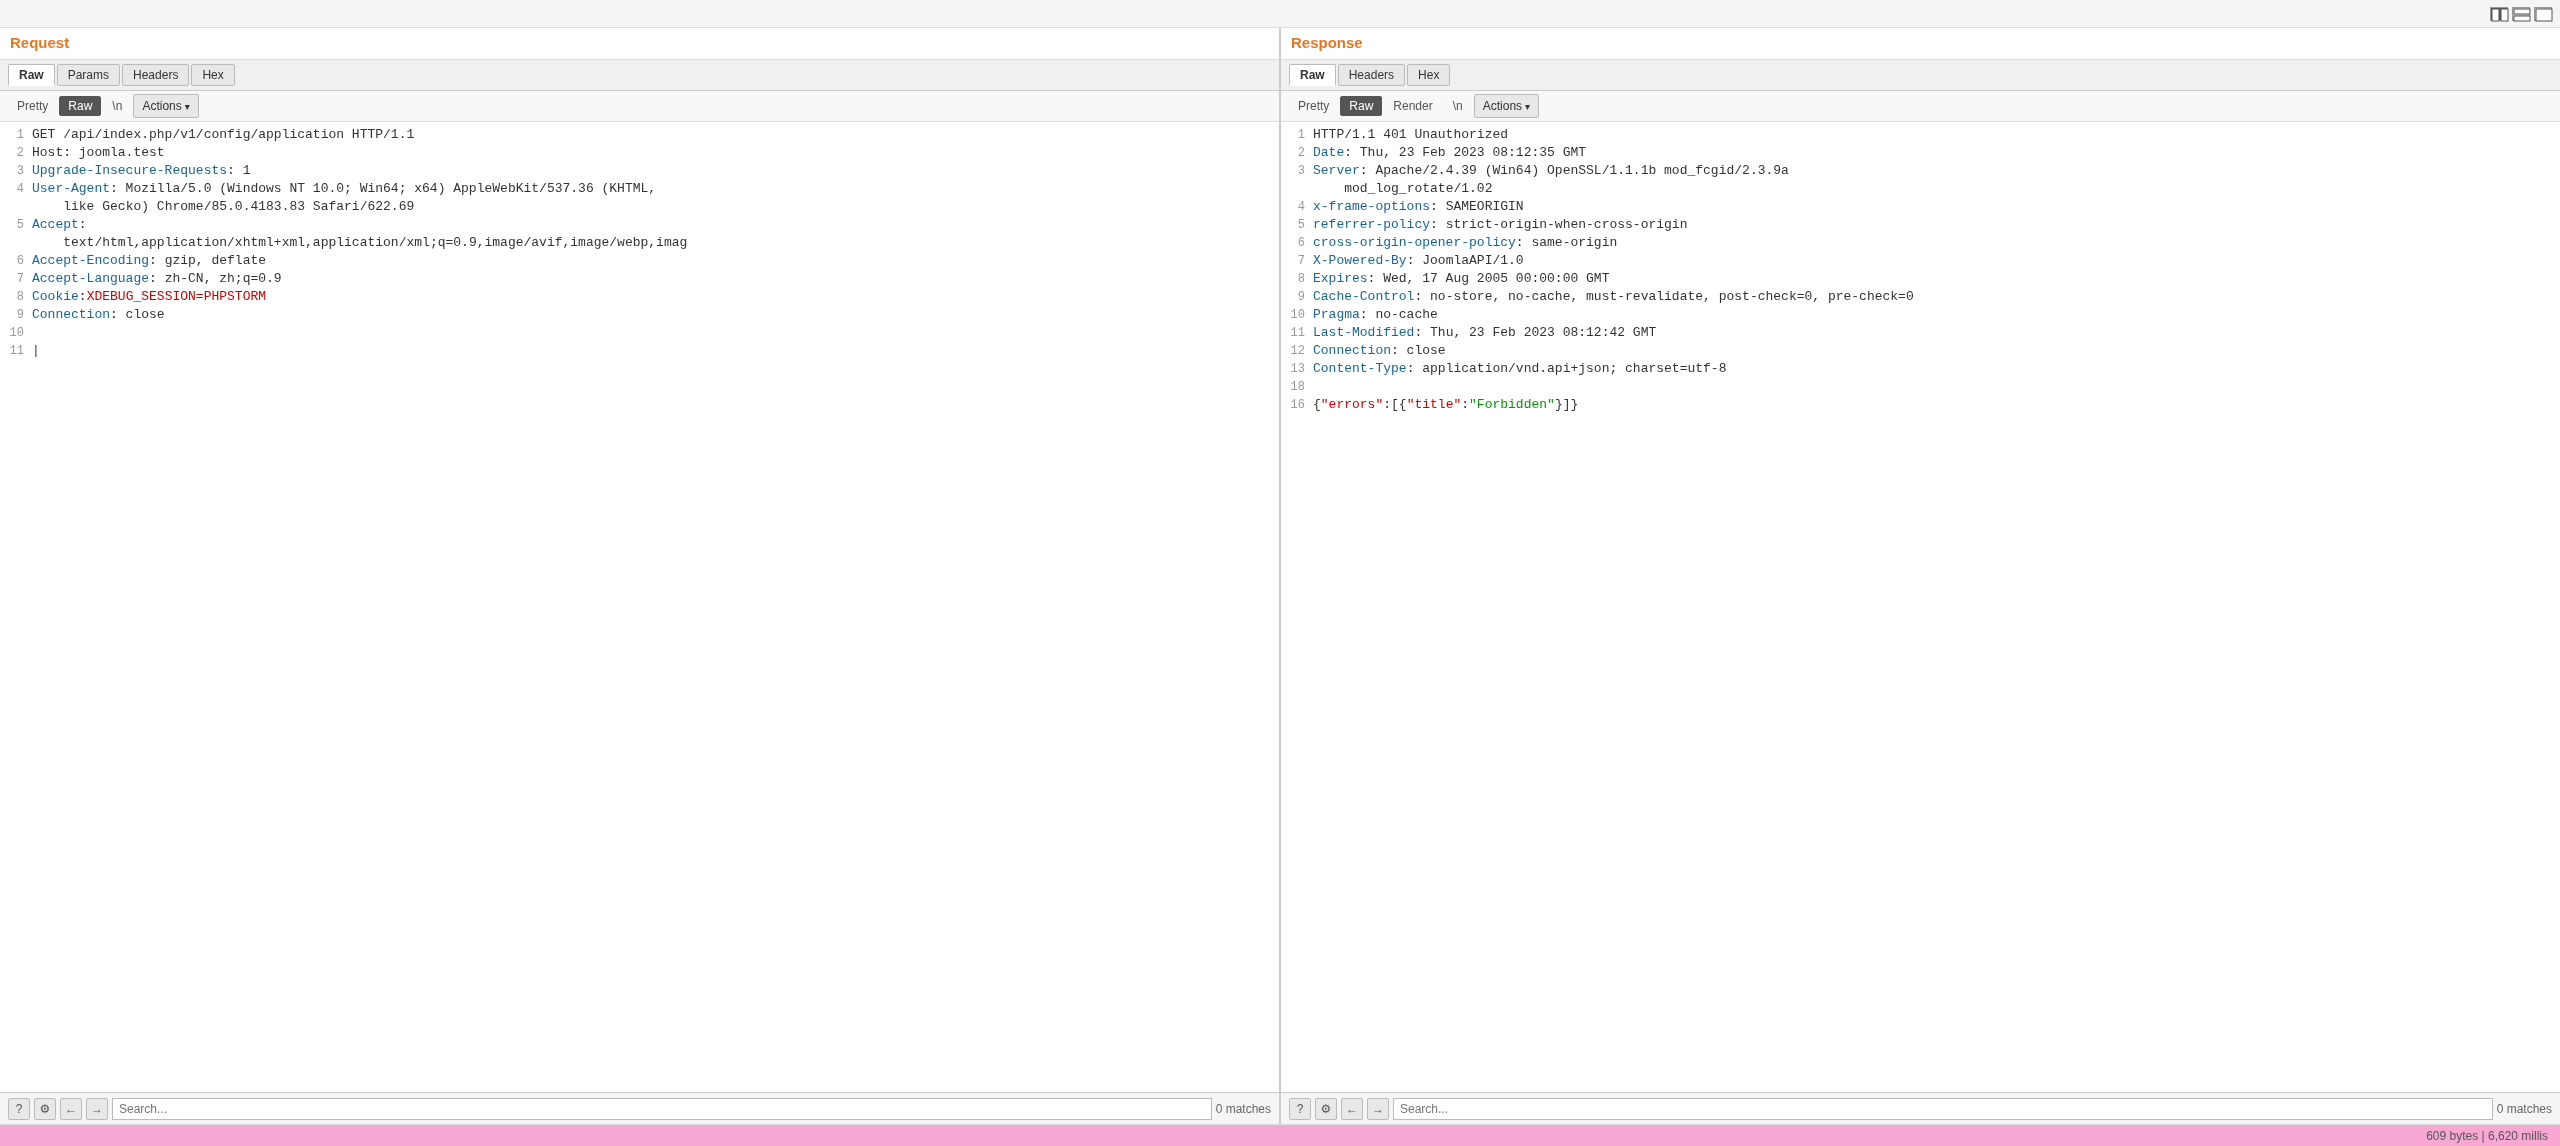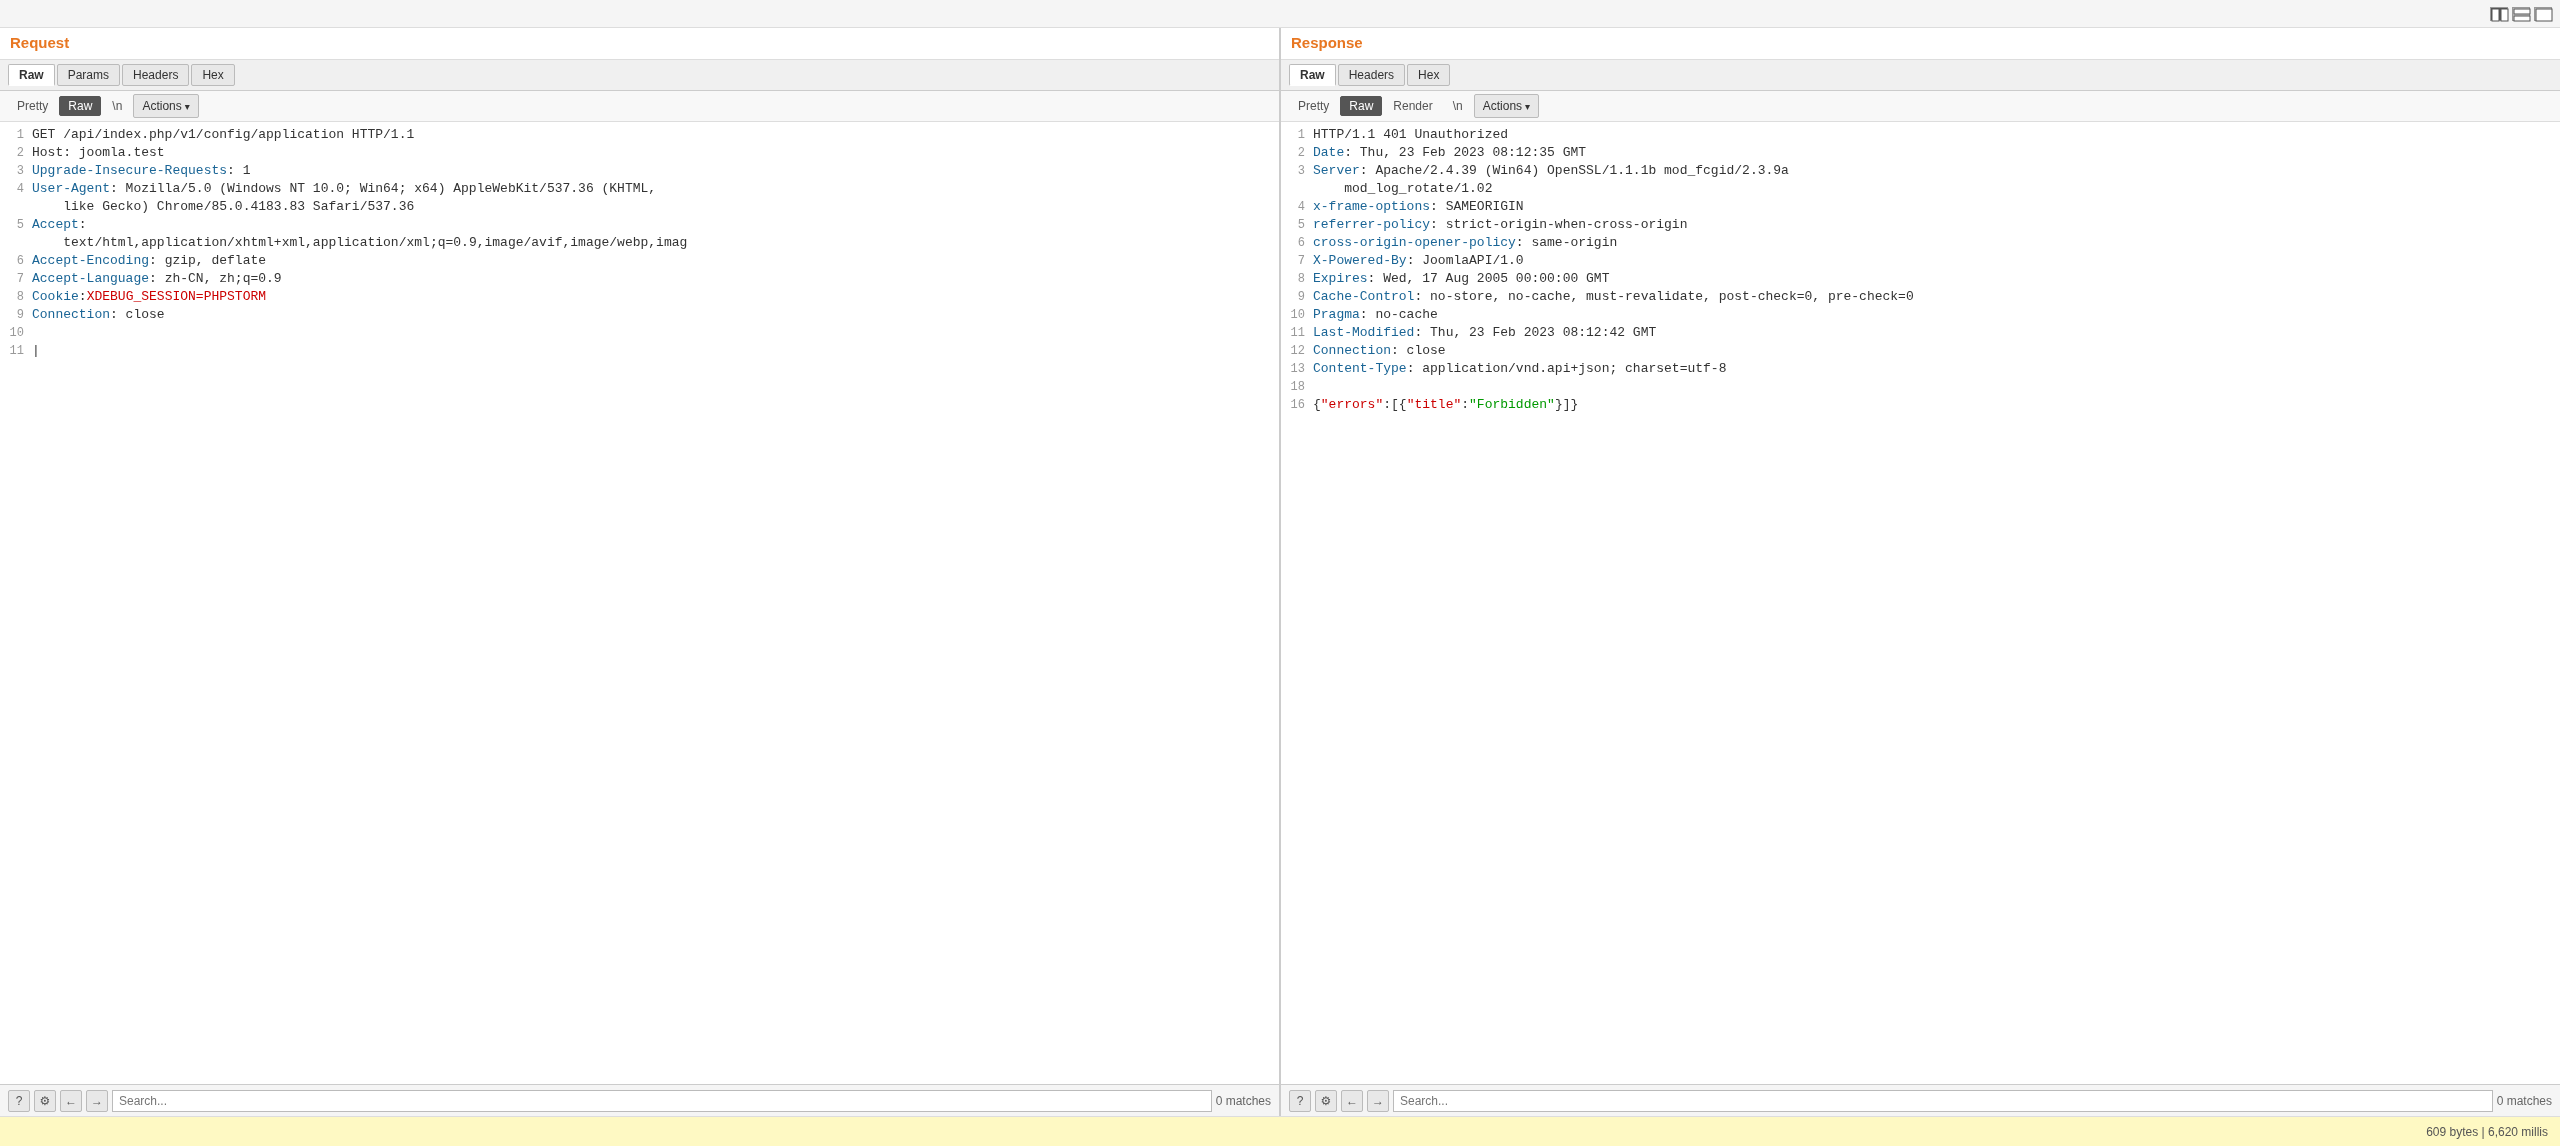--- a/index.html
+++ b/index.html
@@ -223,26 +223,26 @@
       font-size: 12px;
       color: #666;
       white-space: nowrap;
     }
 
     .status-footer {
       display: flex;
       justify-content: flex-end;
       align-items: center;
       padding: 2px 12px;
-      background: #fef9c3;
+      background: #f9a8d4;
       border-top: 1px solid #ddd;
       font-family: Arial, sans-serif;
       font-size: 12px;
       color: #555;
-      height: 30px;
+      height: 22px;
     }
 
     .vertical-divider {
       width: 1px;
       background: #ccc;
       flex-shrink: 0;
     }
   </style>
 </head>
 <body>
@@ -300,21 +300,21 @@
       <div class="code-line">
         <span class="line-num">3</span>
         <span class="line-content"><span class="header-key">Upgrade-Insecure-Requests</span>: 1</span>
       </div>
       <div class="code-line">
         <span class="line-num">4</span>
         <span class="line-content"><span class="header-key">User-Agent</span>: Mozilla/5.0 (Windows NT 10.0; Win64; x64) AppleWebKit/537.36 (KHTML,</span>
       </div>
       <div class="code-line">
         <span class="line-num"> </span>
-        <span class="line-content">    like Gecko) Chrome/85.0.4183.83 Safari/537.36</span>
+        <span class="line-content">    like Gecko) Chrome/85.0.4183.83 Safari/622.69</span>
       </div>
       <div class="code-line">
         <span class="line-num">5</span>
         <span class="line-content"><span class="header-key">Accept</span>:</span>
       </div>
       <div class="code-line">
         <span class="line-num"> </span>
         <span class="line-content">    text/html,application/xhtml+xml,application/xml;q=0.9,image/avif,image/webp,imag</span>
       </div>
       <div class="code-line">

